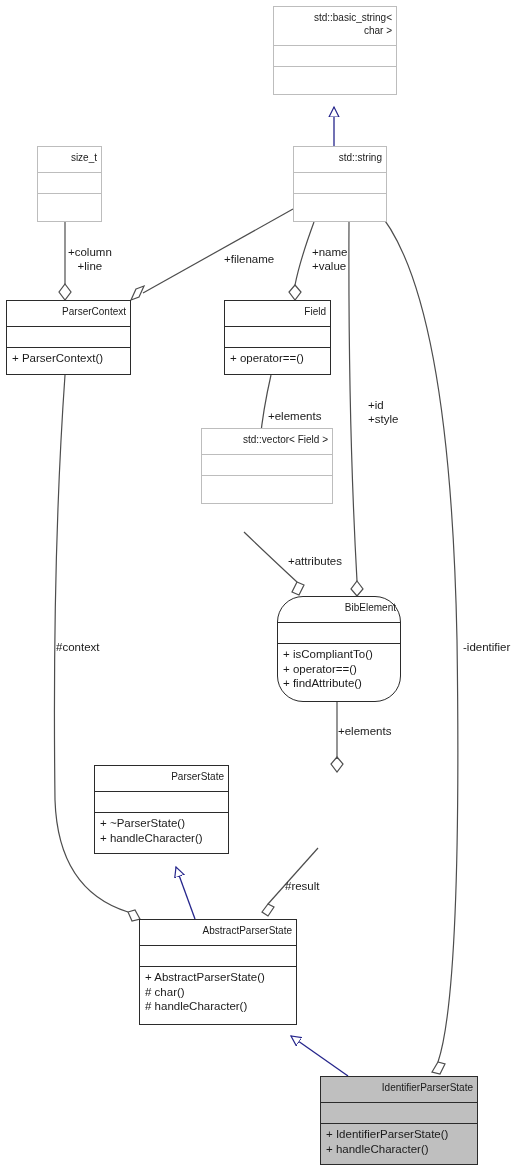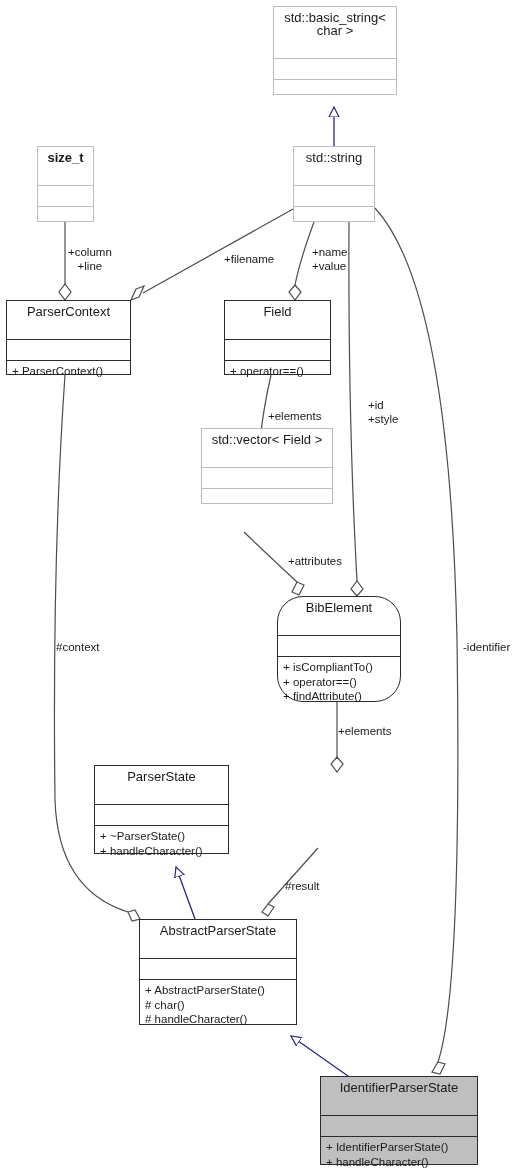--- a/index.html
+++ b/index.html
@@ -35,24 +35,24 @@
     border: 1.6px solid #2b2b2b;
   }
   .uml-class.light {
     border: 1px solid #bdbdbd;
   }
   .uml-class.highlight {
     border: 1.6px solid #2b2b2b;
     background: #bfbfbf;
   }
   .uml-name {
-    text-align: center;
-    font-size: 13px;
-    color: #1a1a1a;
-    padding: 4px 4px 21px 4px;
+    text-align: right;
+    font-size: 10px;
+    color: #1a1a1a;
+    padding: 4px 4px 8px 4px;
     line-height: 13px;
     white-space: pre-line;
   }
   .uml-class.strong .uml-name,
   .uml-class.highlight .uml-name {
     border-bottom: 1.6px solid #2b2b2b;
   }
   .uml-class.light .uml-name {
     border-bottom: 1px solid #bdbdbd;
   }
@@ -164,27 +164,27 @@
     </g>
   </svg>
 
   <div class="uml-class light" style="left:273px; top:6px; width:124px; height:89px;">
     <div class="uml-name">std::basic_string&lt;
 char &gt;</div>
     <div class="uml-attrs"></div>
     <div class="uml-ops"></div>
   </div>
 
-  <div class="uml-class light" style="left:37px; top:146px; width:57px; height:76px;font-weight:bold;">
+  <div class="uml-class light" style="left:37px; top:146px; width:65px; height:76px;">
     <div class="uml-name">size_t</div>
     <div class="uml-attrs"></div>
     <div class="uml-ops"></div>
   </div>
 
-  <div class="uml-class light" style="left:293px; top:146px; width:82px; height:76px;">
+  <div class="uml-class light" style="left:293px; top:146px; width:94px; height:76px;">
     <div class="uml-name">std::string</div>
     <div class="uml-attrs"></div>
     <div class="uml-ops"></div>
   </div>
 
   <div class="uml-class strong" style="left:6px; top:300px; width:125px; height:75px;">
     <div class="uml-name">ParserContext</div>
     <div class="uml-attrs"></div>
     <div class="uml-ops">+ ParserContext()</div>
   </div>

